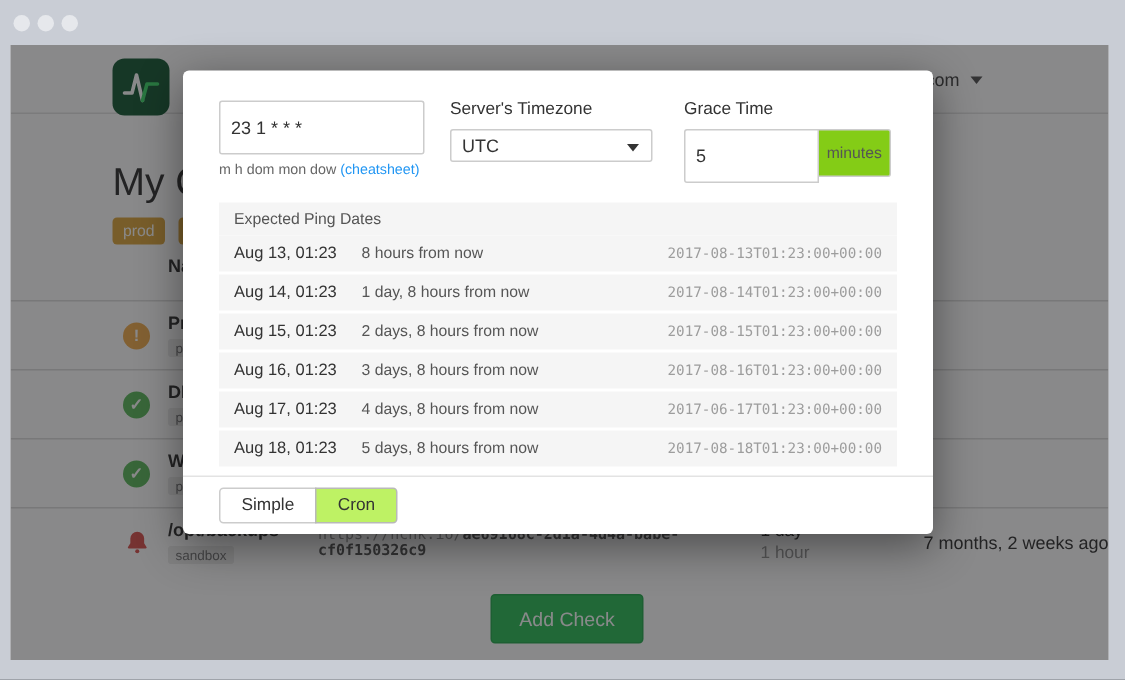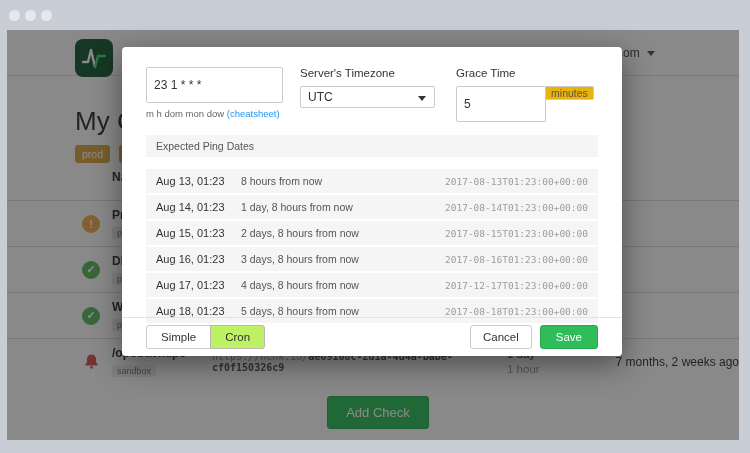--- a/index.html
+++ b/index.html
@@ -58,27 +58,27 @@
   .fg-grace { width: 138px; }
   .field-label { font-size: 11.5px; color: #333; margin-bottom: 7px; }
   .text-input { width: 100%; height: 22px; border: 1px solid #ccc; border-radius: 2px; padding: 17px 7px; font-size: 12px;
     color: #333; font-family: inherit; background: #fff; }
   .select-box { position: relative; width: 100%; height: 22px; border: 1px solid #ccc; border-radius: 2px;
     font-size: 12px; color: #333; line-height: 20px; padding: 0 7px; cursor: pointer; background: #fff; }
   .select-caret { position: absolute; right: 8px; top: 9px; width: 0; height: 0;
     border-left: 4px solid transparent; border-right: 4px solid transparent; border-top: 5px solid #333; }
   .input-group { display: flex; }
   .input-group .text-input { width: 90px; border-radius: 2px 0 0 2px; }
-  .input-addon { width: 48px; height: 14px; background: #eab308; border: 1px solid #ccc; border-left: none;
+  .input-addon { width: 48px; height: 32px; background: #84cc16; border: 1px solid #ccc; border-left: none;
     border-radius: 0 2px 2px 0; font-size: 10.5px; color: #555; display: flex; align-items: center; justify-content: center; text-align: center; }
   .hint { margin-top: 5px; font-size: 9.5px; color: #666; }
   .hint a { color: #2196f3; text-decoration: none; }
 
   .ping-panel { margin-top: 13px; }
-  .ping-header { background: #f5f5f5; height: 22px; line-height: 22px; padding: 0 10px; font-size: 10.5px; color: #555; margin-bottom: 12px; }
+  .ping-header { background: #f5f5f5; height: 22px; line-height: 22px; padding: 0 10px; font-size: 10.5px; color: #555; margin-bottom: 0; }
   .ping-row { display: flex; align-items: center; background: #f5f5f5; height: 24px; padding: 0 10px; margin-bottom: 2px; }
   .ping-date { width: 85px; font-size: 11px; color: #333; }
   .ping-rel { flex: 1; font-size: 10.5px; color: #555; }
   .ping-iso { font-family: "DejaVu Sans Mono", monospace; font-size: 9.5px; color: #9d9d9d; }
 
   .modal-footer { position: absolute; left: 0; bottom: 0; width: 100%; height: 39px; border-top: 1px solid #e3e3e3;
     display: flex; align-items: center; justify-content: space-between; padding: 0 24px; }
   .seg-group { display: flex; }
   .seg-btn { font-family: inherit; font-size: 11.5px; color: #333; background: #fff; border: 1px solid #ccc;
     padding: 5px 14px; cursor: pointer; }
@@ -229,35 +229,31 @@
           <div class="ping-iso">2017-08-15T01:23:00+00:00</div>
         </div>
         <div class="ping-row">
           <div class="ping-date">Aug 16, 01:23</div>
           <div class="ping-rel">3 days, 8 hours from now</div>
           <div class="ping-iso">2017-08-16T01:23:00+00:00</div>
         </div>
         <div class="ping-row">
           <div class="ping-date">Aug 17, 01:23</div>
           <div class="ping-rel">4 days, 8 hours from now</div>
-          <div class="ping-iso">2017-12-17T01:23:00+00:00</div>
+          <div class="ping-iso">2017-06-17T01:23:00+00:00</div>
         </div>
         <div class="ping-row">
           <div class="ping-date">Aug 18, 01:23</div>
           <div class="ping-rel">5 days, 8 hours from now</div>
           <div class="ping-iso">2017-08-18T01:23:00+00:00</div>
         </div>
       </div>
     </div>
 
     <div class="modal-footer">
       <div class="seg-group">
         <button class="seg-btn seg-simple">Simple</button>
         <button class="seg-btn seg-cron">Cron</button>
       </div>
-      <div class="footer-right">
-        <button class="cancel-btn">Cancel</button>
-        <button class="save-btn">Save</button>
-      </div>
     </div>
   </div>
 
 </div>
 
 </body></html>

